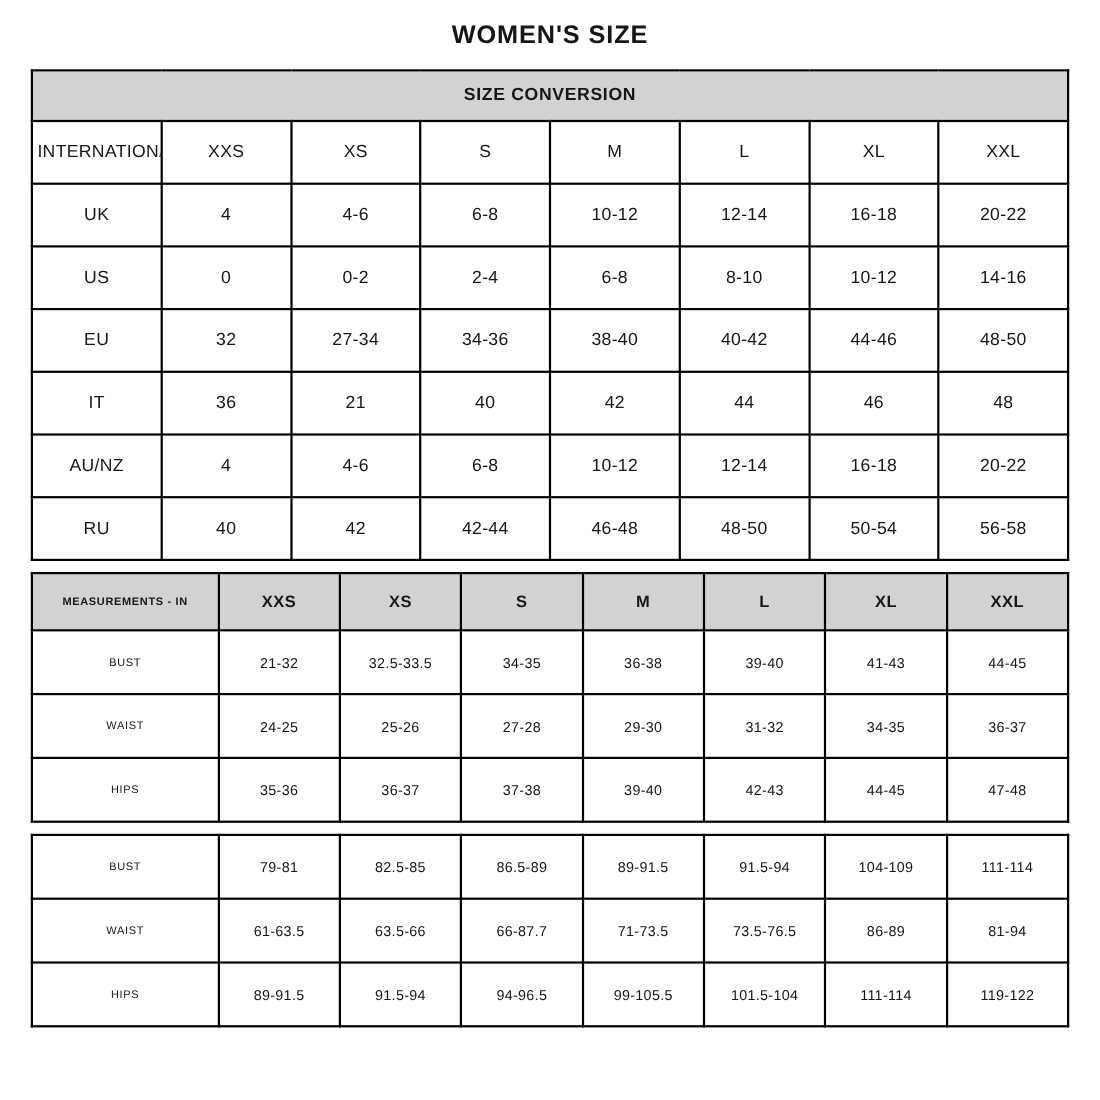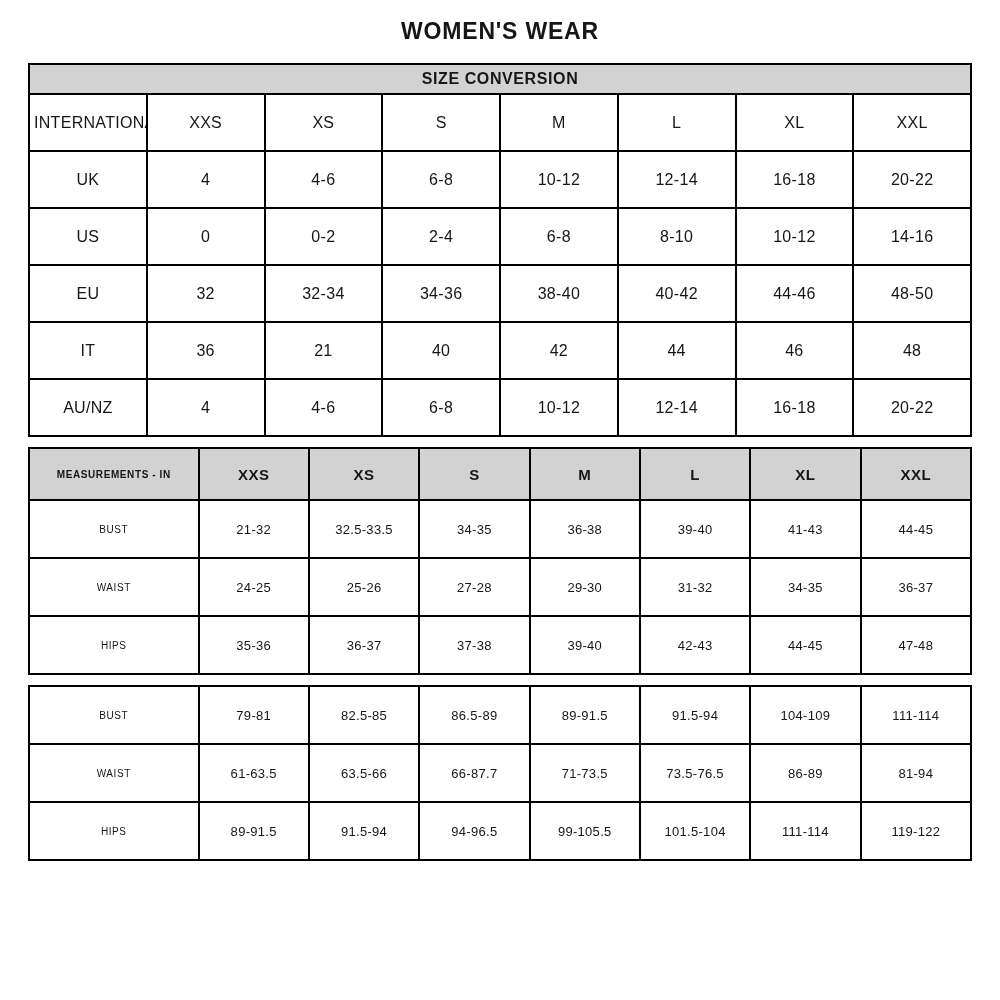--- a/index.html
+++ b/index.html
@@ -43,38 +43,38 @@
   td:first-child{width:18%;}
   .banner{
     background:var(--header-bg);
     font-weight:bold;
     font-size:16px;
     height:46px;
     letter-spacing:0.6px;
   }
   
   .conv td{height:57px;font-size:16px;}
-  .conv .banner{height:30px;margin-top:42px;}
+  .conv .banner{height:46px;margin-top:42px;}
   
   .meas td{height:58px;}
   .meas .head{
     background:var(--header-bg);
     font-weight:bold;
     font-size:15px;
     height:52px;
     letter-spacing:0.5px;
   }
   .meas .rowlabel{font-size:10px;letter-spacing:0.6px;}
   .meas .val{font-size:13px;}
 </style>
 </head>
 <body>
 
 <div class="page">
-  <h1 class="page-title">WOMEN'S WEAR</h1>
+  <h1 class="page-title">WOMEN'S SIZE</h1>
 
   <table class="conv">
       <tbody>
         <tr>
           <td colspan="8" class="banner">SIZE CONVERSION</td>
         </tr>
         <tr>
           <td class="plainhead rowlabel">INTERNATIONAL</td>
           <td class="plainhead">XXS</td>
           <td class="plainhead">XS</td>
@@ -100,21 +100,21 @@
           <td class="val">0-2</td>
           <td class="val">2-4</td>
           <td class="val">6-8</td>
           <td class="val">8-10</td>
           <td class="val">10-12</td>
           <td class="val">14-16</td>
         </tr>
         <tr>
           <td class="rowlabel">EU</td>
           <td class="val">32</td>
-          <td class="val">32-34</td>
+          <td class="val">27-34</td>
           <td class="val">34-36</td>
           <td class="val">38-40</td>
           <td class="val">40-42</td>
           <td class="val">44-46</td>
           <td class="val">48-50</td>
         </tr>
         <tr>
           <td class="rowlabel">IT</td>
           <td class="val">36</td>
           <td class="val">21</td>
@@ -127,20 +127,30 @@
         <tr>
           <td class="rowlabel">AU/NZ</td>
           <td class="val">4</td>
           <td class="val">4-6</td>
           <td class="val">6-8</td>
           <td class="val">10-12</td>
           <td class="val">12-14</td>
           <td class="val">16-18</td>
           <td class="val">20-22</td>
         </tr>
+        <tr>
+          <td class="rowlabel">RU</td>
+          <td class="val">40</td>
+          <td class="val">42</td>
+          <td class="val">42-44</td>
+          <td class="val">46-48</td>
+          <td class="val">48-50</td>
+          <td class="val">50-54</td>
+          <td class="val">56-58</td>
+        </tr>
       </tbody>
     </table>
 
   <table class="meas">
       <tbody>
         <tr>
           <td class="head rowlabel">MEASUREMENTS - IN</td>
           <td class="head">XXS</td>
           <td class="head">XS</td>
           <td class="head">S</td>

